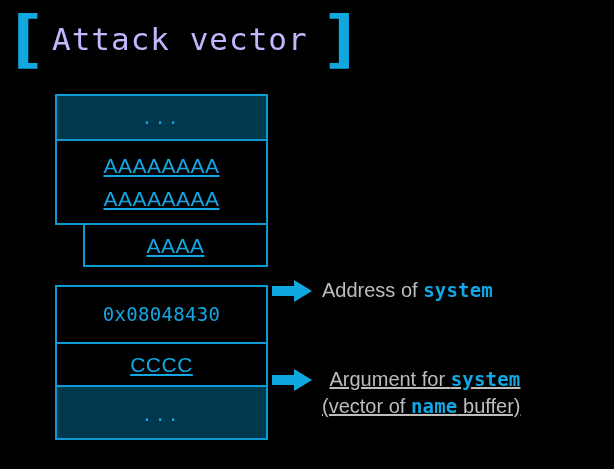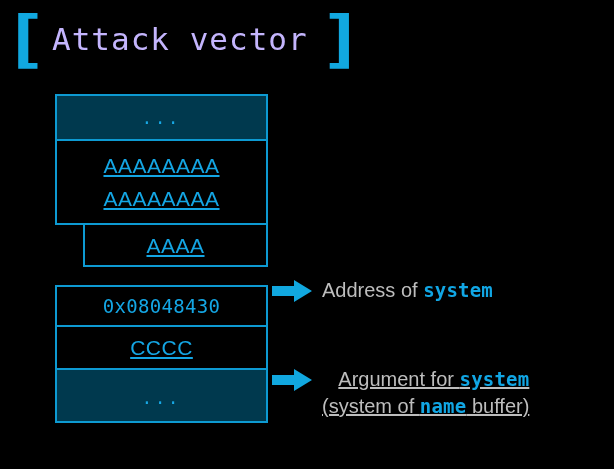--- a/index.html
+++ b/index.html
@@ -98,21 +98,21 @@
   .cell-text.ellipsis {
     font-size: 17px;
     color: #17a9e6;
     letter-spacing: 3px;
   }
 
   
   .h-top-ell   { height: 47px; align-items: flex-end; padding-bottom: 8px; }
   .h-aaaa8     { height: 86px; }
   .h-aaaa      { height: 44px; margin-left: 28px; }
-  .h-addr      { height: 42px; margin-top: 18px; }
+  .h-addr      { height: 59px; margin-top: 18px; }
   .h-cccc      { height: 45px; }
   .h-addr2     { height: 45px; }
   .h-bot-ell   { height: 55px; align-items: flex-end; padding-bottom: 10px; }
 
   
   .arrow {
     position: absolute;
     left: 272px;
     width: 40px;
     height: 22px;
@@ -196,17 +196,17 @@
     <svg width="40" height="22" viewBox="0 0 40 22">
       <path d="M0,6 L22,6 L22,0 L40,11 L22,22 L22,16 L0,16 Z" fill="#11a8e0"></path>
     </svg>
   </div>
 
   <div class="annot" style="top:366px;text-decoration:underline;">
     <div>
       <span>Argument for </span><span class="mono">system</span>
     </div>
     <div>
-      <span>(system of </span><span class="mono">name</span><span> buffer)</span>
+      <span>(vector of </span><span class="mono">name</span><span> buffer)</span>
     </div>
   </div>
 
 </div>
 
 </body></html>

